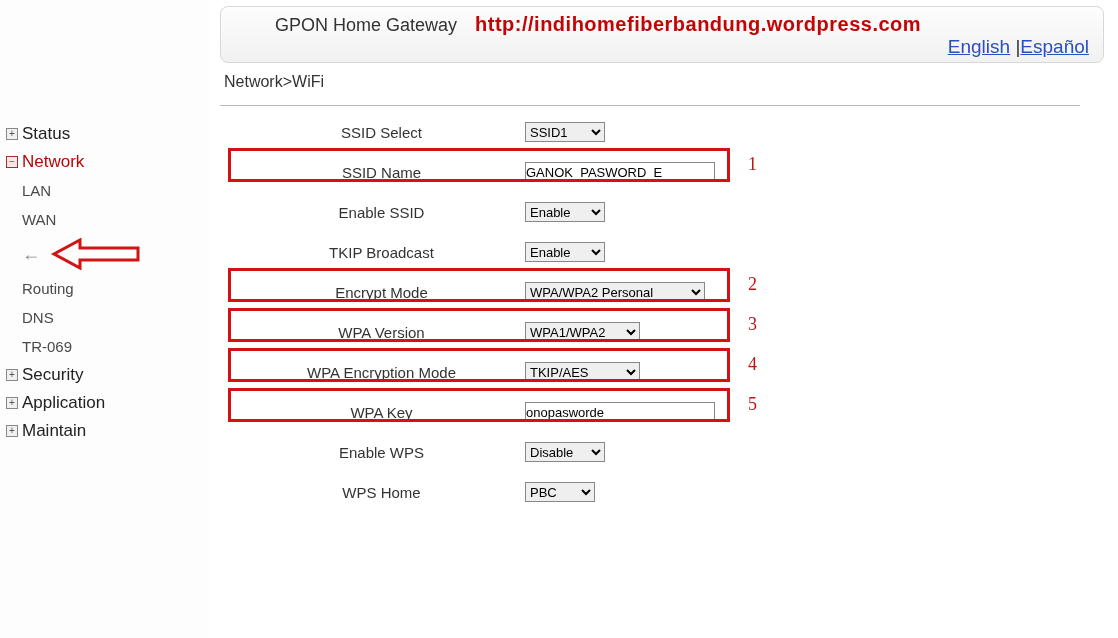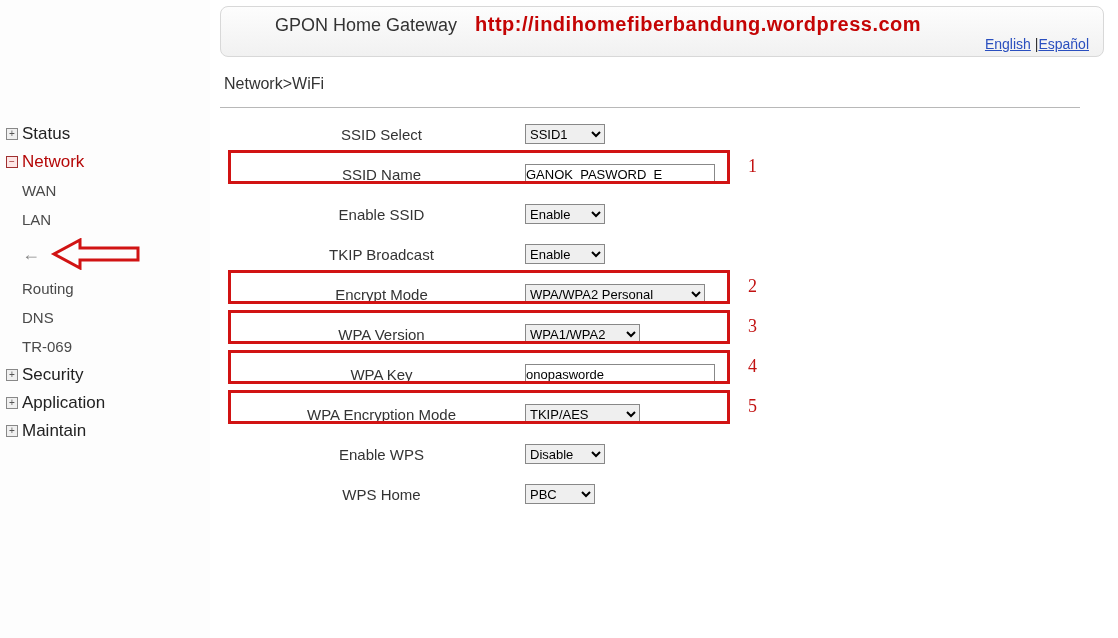--- a/index.html
+++ b/index.html
@@ -76,41 +76,41 @@
   .main {
     flex: 1;
     padding: 6px 14px 0 10px;
     position: relative;
   }
   .header-bar {
     border: 1px solid #d8d8d8;
     border-radius: 8px;
     background: linear-gradient(#fdfdfd, #f1f1f1);
     padding: 6px 14px 4px 14px;
-    margin-bottom: 12px;
+    margin-bottom: 4px;
   }
   .header-main {
     display: flex;
     align-items: baseline;
     gap: 18px;
   }
   .header-title {
     font-size: 18px;
     color: #333;
     padding-left: 40px;
   }
   .header-url {
     font-size: 20px;
     font-weight: bold;
     color: #c40404;
     letter-spacing: 0.5px;
   }
   .lang-row {
     text-align: right;
-    font-size: 14px;
+    font-size: 19px;
   }
   .lang-row a { color: #2a4fbf; text-decoration: underline; cursor: pointer; }
 
   .breadcrumb {
     font-size: 16px;
     color: #333;
     padding: 6px 0 14px 4px;
     border-bottom: 1px solid #b8b8b8;
     margin-bottom: 6px;
     width: 860px;
@@ -173,22 +173,22 @@
 
   <div class="sidebar">
     <div class="top-item">
       <span class="plus-icon">+</span>
       <span>Status</span>
     </div>
     <div class="top-item active">
       <span class="minus-icon">−</span>
       <span>Network</span>
     </div>
+    <div class="sub-item">LAN</div>
     <div class="sub-item">WAN</div>
-    <div class="sub-item">LAN</div>
     <div class="back-row">
       <span class="back-glyph">←</span>
       <span class="red-arrow">
         <svg width="90" height="32" viewBox="0 0 90 32">
           <path d="M88 10 L30 10 L30 2 L4 16 L30 30 L30 22 L88 22 Z" fill="none" stroke="#d11313" stroke-width="3"></path>
         </svg>
       </span>
     </div>
     <div class="sub-item">Routing</div>
     <div class="sub-item">DNS</div>
@@ -246,30 +246,30 @@
         <div class="lbl">Encrypt Mode</div>
         <div class="ctl"><select class="w-encrypt"><option>WPA/WPA2 Personal</option></select></div>
       </div>
 
       <div class="form-row">
         <div class="lbl">WPA Version</div>
         <div class="ctl"><select class="w-wpaver"><option>WPA1/WPA2</option></select></div>
       </div>
 
       <div class="form-row">
+        <div class="lbl">WPA Encryption Mode</div>
+        <div class="ctl"><select class="w-wpaenc"><option>TKIP/AES</option></select></div>
+      </div>
+
+      <div class="form-row">
         <div class="lbl">WPA Key</div>
         <div class="ctl"><input type="text" class="w-text" value="onopasworde" style=""></div>
       </div>
 
       <div class="form-row">
-        <div class="lbl">WPA Encryption Mode</div>
-        <div class="ctl"><select class="w-wpaenc"><option>TKIP/AES</option></select></div>
-      </div>
-
-      <div class="form-row">
         <div class="lbl">Enable WPS</div>
         <div class="ctl"><select class="w-wps"><option>Disable</option></select></div>
       </div>
 
       <div class="form-row">
         <div class="lbl">WPS Home</div>
         <div class="ctl"><select class="w-wpsmode"><option>PBC</option></select></div>
       </div>
 
 

